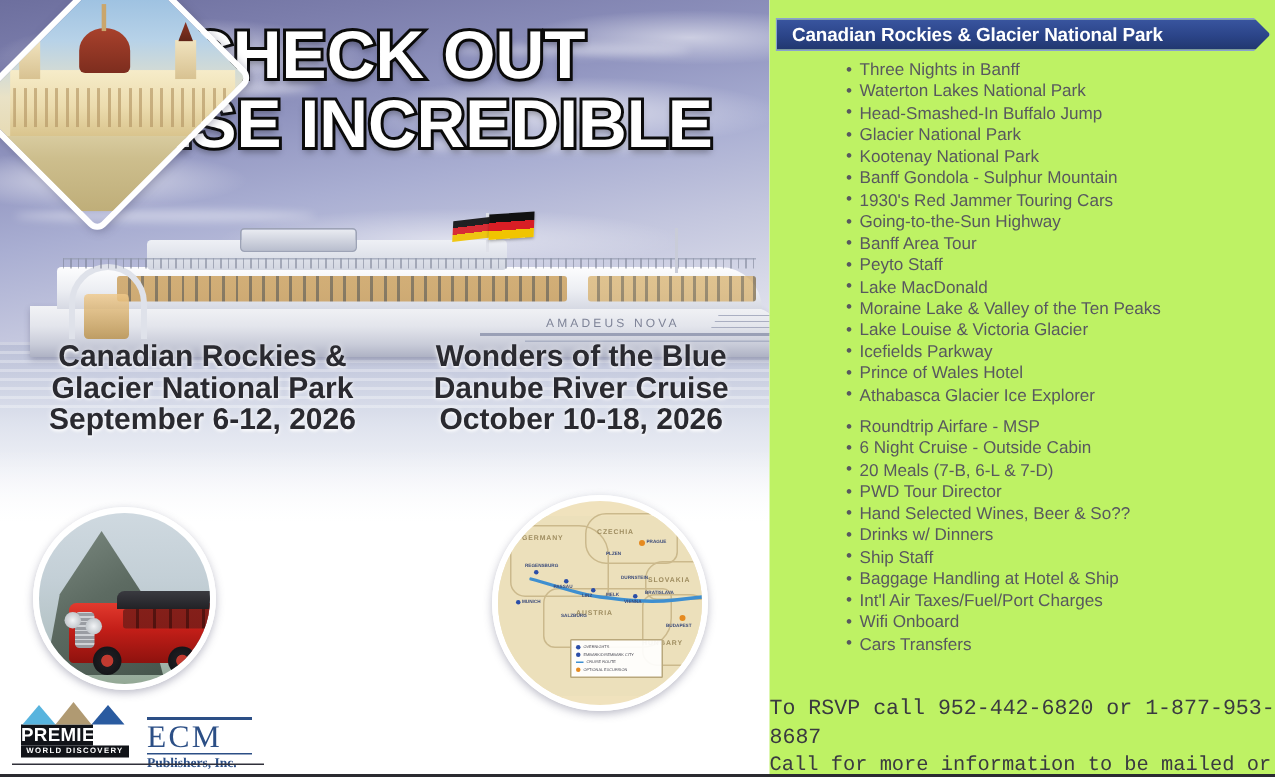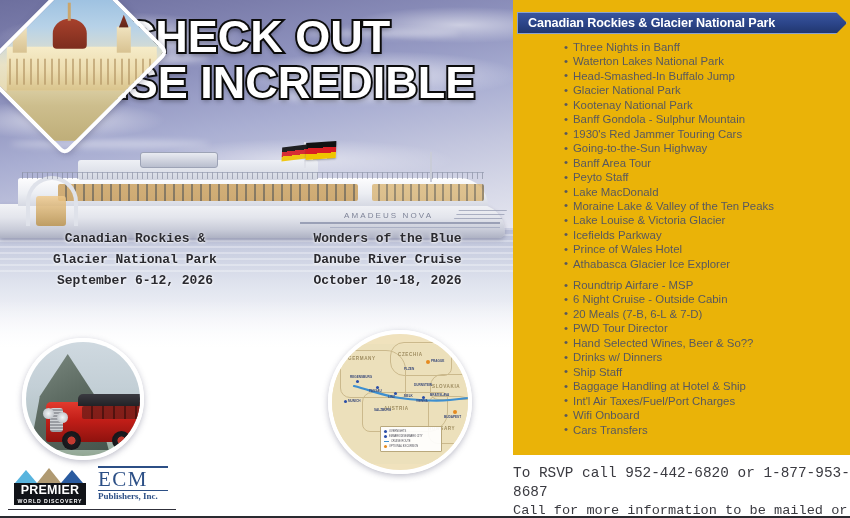--- a/index.html
+++ b/index.html
@@ -40,21 +40,21 @@
   .water::after{
     content:""; position:absolute; left:0; top:0; width:100%; height:46px;
     background:repeating-linear-gradient(180deg, rgba(255,255,255,.30) 0 2px, rgba(255,255,255,0) 2px 6px);
   }
   .photo-fade {
     position:absolute; left:0; top:300px; width:513px; height:80px;
     background:linear-gradient(180deg, rgba(255,255,255,0), #ffffff 85%);
   }
 
   
-  .ship { position:absolute; left:0; top:148px; width:505px; height:100px; }
+  .ship { position:absolute; left:20px; top:148px; width:505px; height:100px; }
   .hull {
     position:absolute; left:0; top:56px; width:505px; height:34px;
     background:linear-gradient(180deg,#f2f3f6 0%, #e3e5ec 40%, #c9ccd9 75%, #aeb2c4 100%);
     border-radius:0 46px 10px 0;
     box-shadow:0 2px 4px rgba(60,60,90,.3);
   }
   .hull-stripe {
     position:absolute; left:300px; top:74px; width:200px; height:2px;
     background:#9aa0b6;
   }
@@ -152,22 +152,22 @@
   .headline .l1{ display:block; }
   .headline .l2{ display:block; }
   .headline .l3{ display:block; }
 
   
   .trip-caps {
     position:absolute; left:0; top:228px; width:513px; height:70px;
   }
   .trip-cap {
     position:absolute; top:0; text-align:center;
-    font-family:Liberation Mono, monospace;
-    font-weight:bold; font-size:13px; line-height:21px;
+    font-family:Liberation Sans, sans-serif;
+    font-weight:bold; font-size:20px; line-height:21px;
     color:#2a2a30;
     text-shadow:0 1px 2px rgba(255,255,255,.85), 0 0 4px rgba(255,255,255,.7);
   }
   .trip-cap.left { left:10px; width:250px; }
   .trip-cap.right { left:270px; width:235px; }
 
   
   .circle-photo {
     position:absolute; border-radius:50%;
     border:4px solid #ffffff;
@@ -308,43 +308,43 @@
   
   .logos { position:absolute; left:14px; top:466px; width:170px; height:40px; }
   .logo-premier { position:absolute; left:0; top:2px; width:72px; }
   .peaks { position:relative; height:15px; width:72px; }
   .peak { position:absolute; bottom:0; }
   .peak.p1 { left:1px; border-left:11px solid transparent; border-right:11px solid transparent; border-bottom:13px solid #58b4de; }
   .peak.p2 { left:23px; border-left:12px solid transparent; border-right:12px solid transparent; border-bottom:15px solid #b09a72; }
   .peak.p3 { left:47px; border-left:11px solid transparent; border-right:11px solid transparent; border-bottom:13px solid #2a5ba0; }
   .premier-word {
     background:#111318; color:#fff; font-weight:bold; font-size:12.5px;
-    letter-spacing:.2px; text-align:center; line-height:14px; width:72px;
+    letter-spacing:.2px; text-align:center; line-height:14px; width:48px;
     font-family:"Liberation Sans", sans-serif;
   }
   .premier-sub {
     background:#111318; color:#fff; font-size:5.2px; letter-spacing:.9px;
     text-align:center; line-height:8px; width:72px; font-weight:bold;
     font-family:"Liberation Sans", sans-serif;
   }
-  .logo-ecm { position:absolute; left:84px; top:0px; width:78px; }
+  .logo-ecm { position:absolute; left:84px; top:12px; width:78px; }
   .ecm-rule { height:1.5px; background:#2c4f86; width:70px; }
   .ecm-word {
     font-family:"Liberation Serif", serif; color:#2c4f86; font-size:21px;
     line-height:22px; letter-spacing:1.5px; font-weight:400;
   }
   .ecm-sub {
     font-family:"Liberation Serif", serif; color:#2c4f86; font-size:9px;
     line-height:11px; font-weight:bold;
   }
 
   
   .right-panel {
-    position:absolute; left:513px; top:0; width:337px; height:455px;
-    background:#eab308;
+    position:absolute; left:513px; top:0; width:337px; height:518px;
+    background:#bef264;
   }
   .section { position:absolute; left:0; width:337px; }
   .sect-header {
     position:relative; height:22px; margin:0 3px 0 4px;
     background:linear-gradient(180deg,#39559f 0%, #2b4488 55%, #21376f 100%);
     border:1.5px solid #8aa2cf;
     display:flex; align-items:center;
     clip-path:polygon(0 0, calc(100% - 11px) 0, 100% 50%, calc(100% - 11px) 100%, 0 100%);
   }
   .sect-header-text {

